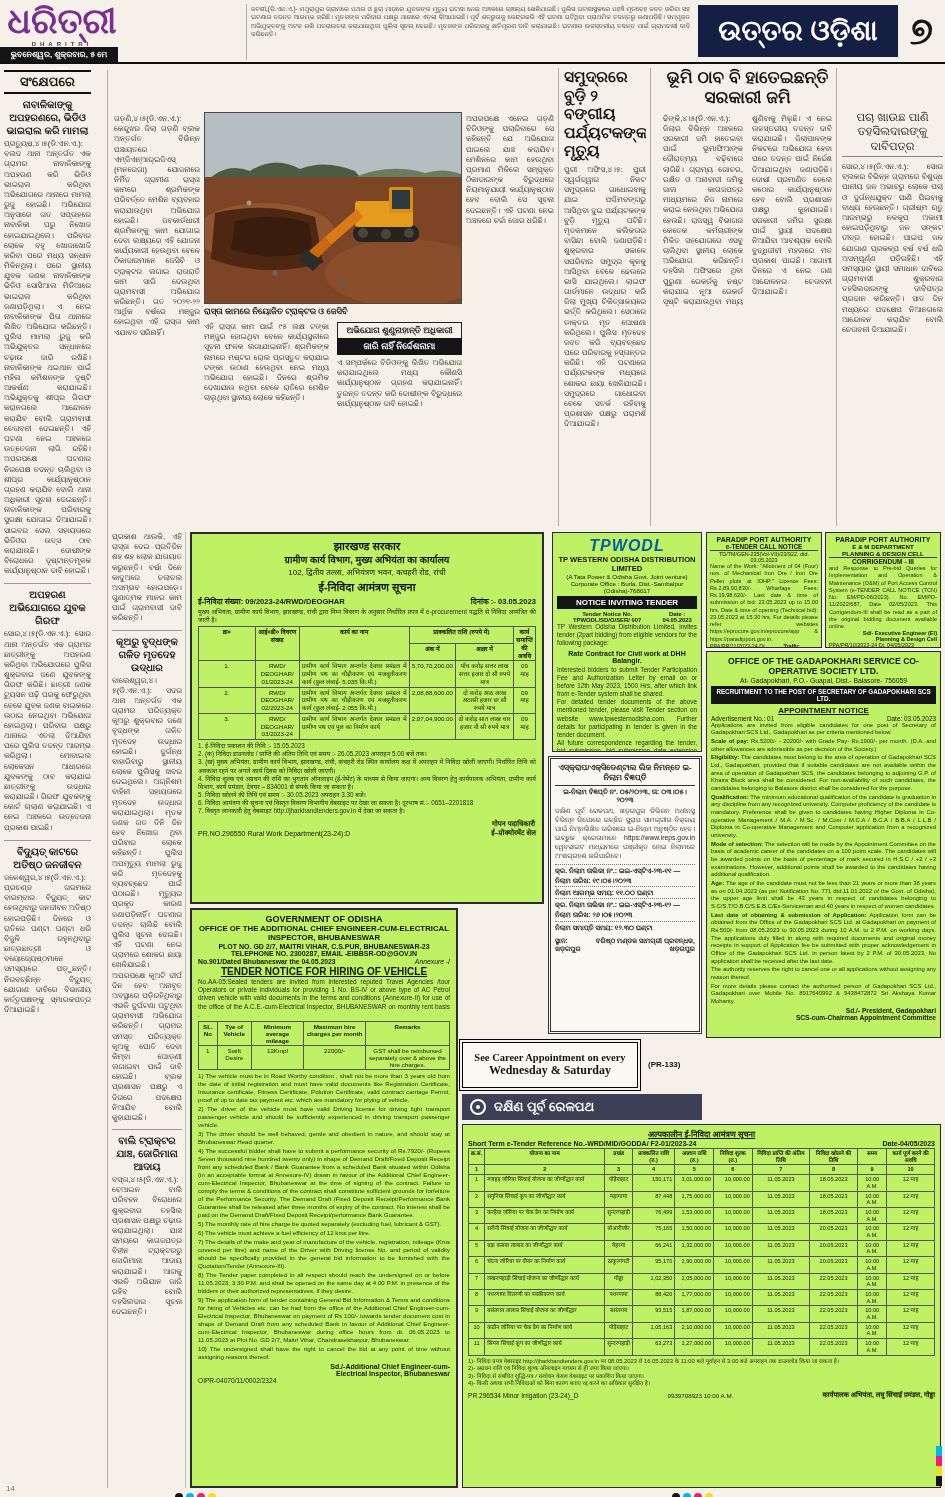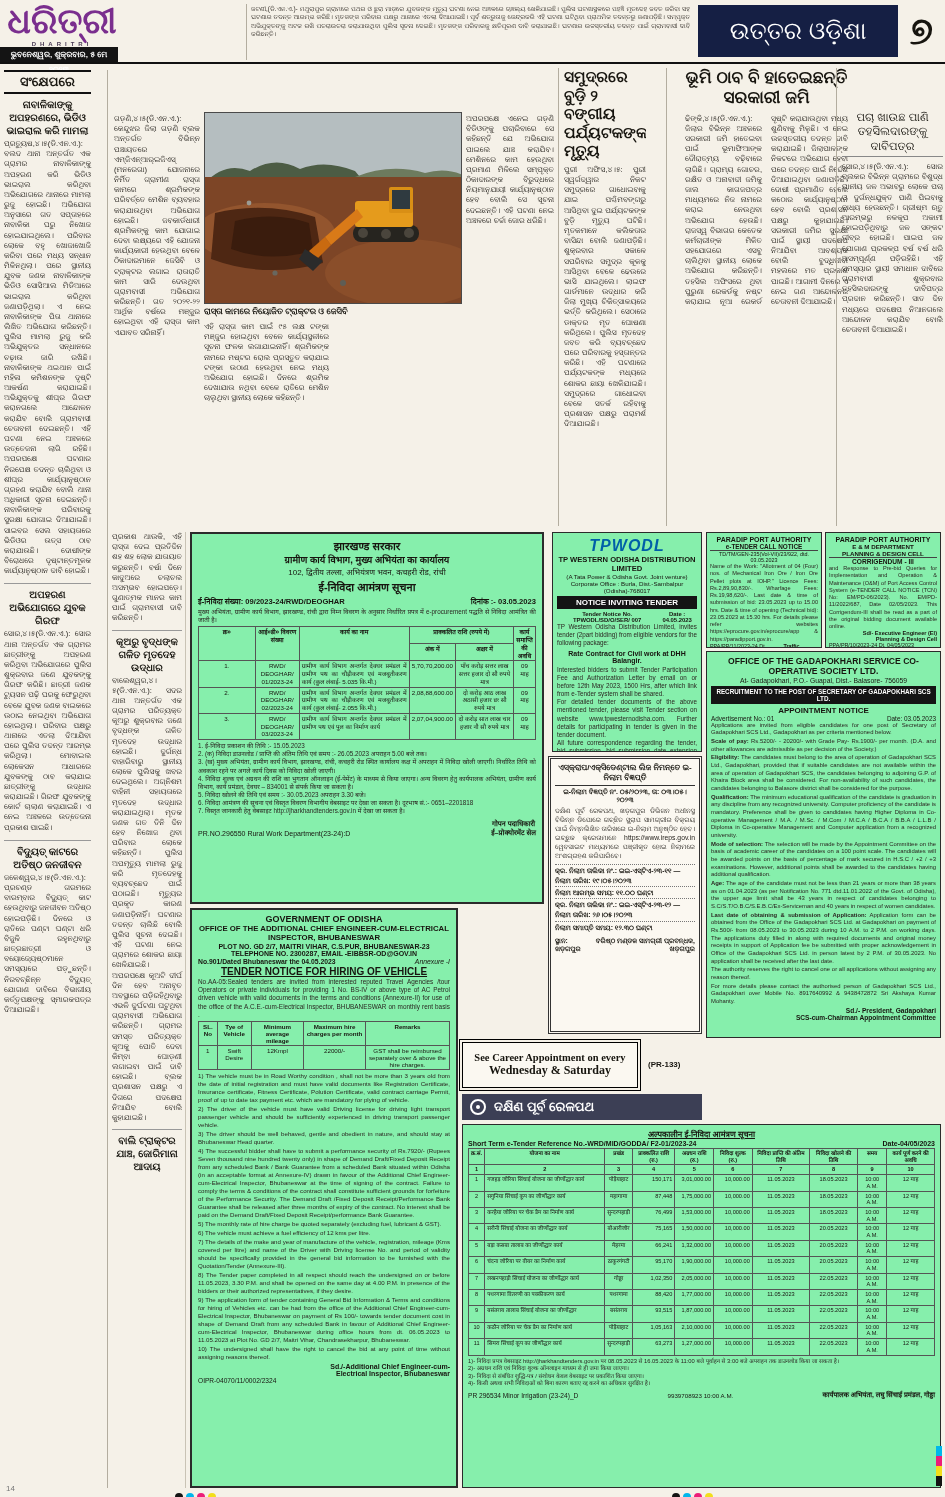--- a/index.html
+++ b/index.html
@@ -6,21 +6,21 @@
   html,body{background:#cfcbc2}
   body{font-family:"Liberation Sans",sans-serif;color:#17150f}
   #page{position:relative;width:945px;height:1497px;margin:0 auto;background:#f5f1e8;overflow:hidden}
   .abs{position:absolute}
   .ctr{text-align:center}
   .b{font-weight:bold}
   .clip{overflow:hidden}
   .odia-body{font-size:7.6px;line-height:1.34;text-align:justify;color:#201d18;overflow-wrap:anywhere}
   .tiny{font-size:6.3px;line-height:1.3;text-align:justify;color:#2a2620;overflow-wrap:anywhere}
   .bar{background:#141414;color:#fff}
-  .box{border:1px solid #2b2b2b;background:#86efac;overflow:hidden}
+  .box{border:1px solid #2b2b2b;background:#bef264;overflow:hidden}
   .vline{border-left:1px solid #b3ad9f}
   table{border-collapse:collapse;width:100%}
   th,td{border:1px solid #555;padding:1px 2px;vertical-align:top}
   .masthead-rule{border-bottom:2px solid #111}
   .headline-xl{font-size:29px;font-weight:bold;line-height:1.1;letter-spacing:.2px}
   .headline-md{font-size:15.5px;font-weight:bold;line-height:1.2}
   .headline-sm{font-size:11.5px;font-weight:normal;line-height:1.25}
   .brief-title{font-size:10px;font-weight:bold;line-height:1.3;text-align:center;margin:4px 0 2px}
   .sign{font-weight:bold;text-align:right}
   .dot{width:8px;height:8px;border-radius:50%;display:inline-block;margin-right:3px}
@@ -31,21 +31,21 @@
 <div id="page">
 
   <div class="abs masthead-rule" style="left:0;top:0;width:945px;height:64px;background:#f5f1e8">
     <div class="abs" style="left:6px;top:2px;width:112px;height:44px;text-align:center">
       <div style="font-size:35px;font-weight:bold;color:#7a2e8e;line-height:1.1">ଧରିତ୍ରୀ</div>
       <div style="font-size:6px;letter-spacing:4px;color:#4a3b55;font-weight:bold">DHARITRI</div>
     </div>
     <div class="abs bar ctr" style="left:0;top:47px;width:118px;height:15px;font-size:8px;font-weight:bold;line-height:15px">ଭୁବନେଶ୍ୱର, ଶୁକ୍ରବାର, ୫ ମେ ୨୦୨୩</div>
     <div class="abs vline clip" style="left:246px;top:4px;width:448px;height:56px;padding:1px 4px;font-size:6.4px;line-height:1.32;text-align:justify;color:#35302a">ଜଟଣୀ,(ଡି.ଏନ.ଏ.)- ମଥୁରାପୁର ଗ୍ରାମରେ ପଥର ଓ ଛୁରା ମାଡ଼ରେ ଯୁବକଙ୍କ ମୃତ୍ୟୁ ଘଟଣା ନେଇ ଅଞ୍ଚଳରେ ଚାଞ୍ଚଲ୍ୟ ଖେଳିଯାଇଛି। ପୁଲିସ ଘଟଣାସ୍ଥଳରେ ପହଞ୍ଚି ମୃତଦେହ ଜବତ କରିବା ସହ ଘଟଣାର ତଦନ୍ତ ଆରମ୍ଭ କରିଛି। ମୃତକଙ୍କ ପରିବାର ପକ୍ଷରୁ ଥାନାରେ ଏତଲା ଦିଆଯାଇଛି। ପୂର୍ବ ଶତ୍ରୁତାକୁ କେନ୍ଦ୍ରକରି ଏହି ଘଟଣା ଘଟିଥିବା ପ୍ରାଥମିକ ତଦନ୍ତରୁ ଜଣାପଡ଼ିଛି। ସମ୍ପୃକ୍ତ ଅଭିଯୁକ୍ତଙ୍କୁ ଅଟକ ରଖି ପଚରାଉଚରା କରାଯାଉଥିବା ପୁଲିସ ସୂଚନା ଦେଇଛି। ମୃତକଙ୍କ ପରିବାରକୁ କ୍ଷତିପୂରଣ ଦାବି କରାଯାଇଛି। ଘଟଣାର ଉଚ୍ଚସ୍ତରୀୟ ତଦନ୍ତ ପାଇଁ ଗ୍ରାମବାସୀ ଦାବି କରିଛନ୍ତି।</div>
     <div class="abs ctr" style="left:698px;top:5px;width:200px;height:52px;background:#151f44;color:#fff;display:flex;align-items:center;justify-content:center">
-      <span style="font-size:24px;font-weight:normal">ଉତ୍ତର ଓଡ଼ିଶା</span>
+      <span style="font-size:28px;font-weight:bold">ଉତ୍ତର ଓଡ଼ିଶା</span>
     </div>
     <div class="abs ctr" style="left:900px;top:2px;width:43px;height:58px;font-size:38px;font-weight:bold;line-height:58px">୭</div>
   </div>
 
   <div class="abs clip" style="left:4px;top:70px;width:104px;height:1418px;border-right:1px solid #b3ad9f;padding-right:16px">
     <div class="ctr" style="font-size:13px;font-weight:bold;border-top:2px solid #111;border-bottom:2px solid #111;padding:2px 0;margin-bottom:3px">ସଂକ୍ଷେପରେ</div>
     <div class="brief-title">ନାବାଳିକାଙ୍କୁ ଅପହରଣରେ, ଭିଡିଓ ଭାଇରାଲ କରି ମାମଲା</div>
     <div class="odia-body">ପ୍ରତ୍ୟୁଷ,୪।୫(ଡି.ଏନ.ଏ.): ବଲଦ ଥାନା ଅନ୍ତର୍ଗତ ଏକ ଗ୍ରାମର ନାବାଳିକାଙ୍କୁ ଅପହରଣ କରି ଭିଡିଓ ଭାଇରାଲ କରିଥିବା ଅଭିଯୋଗରେ ଥାନାରେ ମାମଲା ରୁଜୁ ହୋଇଛି। ଅଭିଯୋଗ ଅନୁସାରେ ଗତ ସପ୍ତାହରେ ନାବାଳିକା ଘରୁ ନିଖୋଜ ହୋଇଯାଇଥିଲେ। ପରିବାର ଲୋକେ ବହୁ ଖୋଜାଖୋଜି କରିବା ପରେ ମଧ୍ୟ ସନ୍ଧାନ ମିଳିନଥିଲା। ପରେ ସ୍ଥାନୀୟ ଯୁବକ ଜଣକ ନାବାଳିକାଙ୍କ ଭିଡିଓ ସୋସିଆଲ ମିଡିଆରେ ଭାଇରାଲ କରିଥିବା ଜଣାପଡ଼ିଥିଲା। ଏ ନେଇ ନାବାଳିକାଙ୍କ ପିତା ଥାନାରେ ଲିଖିତ ଅଭିଯୋଗ କରିଛନ୍ତି। ପୁଲିସ ମାମଲା ରୁଜୁ କରି ଅଭିଯୁକ୍ତର ସନ୍ଧାନରେ ଚଢ଼ାଉ ଜାରି ରଖିଛି। ନାବାଳିକାଙ୍କ ଥଇଥାନ ପାଇଁ ମହିଳା କମିଶନଙ୍କ ଦୃଷ୍ଟି ଆକର୍ଷଣ କରାଯାଇଛି। ଅଭିଯୁକ୍ତକୁ ଶୀଘ୍ର ଗିରଫ କରାନଗଲେ ଆନ୍ଦୋଳନ କରାଯିବ ବୋଲି ଗ୍ରାମବାସୀ ଚେତାବନୀ ଦେଇଛନ୍ତି। ଏହି ଘଟଣା ନେଇ ଅଞ୍ଚଳରେ ଉତ୍ତେଜନା ଲାଗି ରହିଛି। ଅପରପକ୍ଷେ ଘଟଣାର ନିରପେକ୍ଷ ତଦନ୍ତ ଚାଲିଥିବା ଓ ଶୀଘ୍ର କାର୍ଯ୍ୟାନୁଷ୍ଠାନ ଗ୍ରହଣ କରାଯିବ ବୋଲି ଥାନା ଅଧିକାରୀ ସୂଚନା ଦେଇଛନ୍ତି। ନାବାଳିକାଙ୍କ ପରିବାରକୁ ସୁରକ୍ଷା ଯୋଗାଇ ଦିଆଯାଇଛି। ସାଇବର ସେଲ ସହାୟତାରେ ଭିଡିଓର ଉତ୍ସ ଠାବ କରାଯାଉଛି। ଦୋଷୀଙ୍କ ବିରୋଧରେ ଦୃଷ୍ଟାନ୍ତମୂଳକ କାର୍ଯ୍ୟାନୁଷ୍ଠାନ ଦାବି ହୋଇଛି।</div>
     <div class="brief-title" style="margin-top:7px;border-top:1px solid #999;padding-top:4px">ଅପହରଣ ଅଭିଯୋଗରେ ଯୁବକ ଗିରଫ</div>
     <div class="odia-body">ସୋର,୪।୫(ଡି.ଏନ.ଏ.): ସୋର ଥାନା ଅନ୍ତର୍ଗତ ଏକ ଗ୍ରାମର ଛାତ୍ରୀଙ୍କୁ ଅପହରଣ କରିଥିବା ଅଭିଯୋଗରେ ପୁଲିସ ଶୁକ୍ରବାର ଜଣେ ଯୁବକଙ୍କୁ ଗିରଫ କରିଛି। ଛାତ୍ରୀ ଜଣକ ଟ୍ୟୁସନ ପଢ଼ି ଘରକୁ ଫେରୁଥିବା ବେଳେ ଯୁବକ ଜଣକ ବାଇକରେ ଉଠାଇ ନେଇଥିବା ଅଭିଯୋଗ ହୋଇଥିଲା। ପରିବାର ପକ୍ଷରୁ ଥାନାରେ ଏତଲା ଦିଆଯିବା ପରେ ପୁଲିସ ତଦନ୍ତ ଆରମ୍ଭ କରିଥିଲା। ମୋବାଇଲ ଲୋକେସନ ଆଧାରରେ ଯୁବକଙ୍କୁ ଠାବ କରାଯାଇ ଛାତ୍ରୀଙ୍କୁ ଉଦ୍ଧାର କରାଯାଇଛି। ଗିରଫ ଯୁବକଙ୍କୁ କୋର୍ଟ ଚାଲାଣ କରାଯାଇଛି। ଏ ନେଇ ଅଞ୍ଚଳରେ ଉତ୍ତେଜନା ପ୍ରକାଶ ପାଇଛି।</div>
@@ -77,45 +77,51 @@
         <polygon points="100,136 118,148 108,158 94,146" fill="#2b2b2b"></polygon>
         <circle cx="44" cy="90" r="2.4" fill="#9b9b93"></circle>
           <circle cx="140,"></circle>
         <circle cx="138" cy="170" r="3" fill="#5f5d55"></circle>
           <circle cx="70" cy="160" r="2.6" fill="#69675e"></circle>
       </svg>
     </div>
     <div class="abs b" style="left:90px;top:238px;width:258px;height:14px;font-size:8.4px">ରାସ୍ତା କାମରେ ନିୟୋଜିତ ଟ୍ରାକ୍ଟର ଓ ଜେସିବି</div>
     <div class="abs" style="left:90px;top:254px;width:258px;height:204px;display:flex;gap:8px">
       <div class="odia-body clip" style="width:125px;height:204px">ଏହି ରାସ୍ତା କାମ ପାଇଁ ୯୫ ଲକ୍ଷ ଟଙ୍କା ମଞ୍ଜୁର ହୋଇଥିବା ବେଳେ କାର୍ଯ୍ୟସ୍ଥଳୀରେ ସୂଚନା ଫଳକ ଲଗାଯାଇନାହିଁ। ଶ୍ରମିକଙ୍କ ନାମରେ ମଷ୍ଟର ରୋଲ ପ୍ରସ୍ତୁତ କରାଯାଇ ଟଙ୍କା ଉଠାଣ ହେଉଥିବା ନେଇ ମଧ୍ୟ ଅଭିଯୋଗ ହୋଇଛି। ଦିନରେ ଶ୍ରମିକ ଦେଖାଯାଉ ନଥିବା ବେଳେ ରାତିରେ ମେଶିନ ଚାଲୁଥିବା ସ୍ଥାନୀୟ ଲୋକେ କହିଛନ୍ତି।</div>
+      <div style="width:125px">
+        <div class="ctr b" style="font-size:8.6px;border:1px solid #222;border-bottom:0;padding:2px 1px">ଅଭିଯୋଗ ଶୁଣୁନାହାନ୍ତି ଅଧିକାରୀ</div>
+        <div class="ctr b bar" style="font-size:9px;padding:3px 1px;margin-bottom:3px">ଜାରି ନାହିଁ ନିର୍ଦ୍ଦେଶନାମା</div>
+        <div class="odia-body clip" style="height:150px">ଏ ସମ୍ପର୍କରେ ବିଡିଓଙ୍କୁ ଲିଖିତ ଅଭିଯୋଗ କରାଯାଇଥିଲେ ମଧ୍ୟ କୌଣସି କାର୍ଯ୍ୟାନୁଷ୍ଠାନ ଗ୍ରହଣ କରାଯାଇନାହିଁ। ତୁରନ୍ତ ତଦନ୍ତ କରି ଦୋଷୀଙ୍କ ବିରୁଦ୍ଧରେ କାର୍ଯ୍ୟାନୁଷ୍ଠାନ ଦାବି ହୋଇଛି।</div>
+      </div>
     </div>
     <div class="abs odia-body clip" style="left:352px;top:46px;width:88px;height:410px">ଅପରପକ୍ଷେ ଏନେଇ ଗଡ଼ଣି ବିଡିଓଙ୍କୁ ପଚାରିବାରେ ସେ କହିଛନ୍ତି ଯେ ଅଭିଯୋଗ ପାଇଲେ ଯାଞ୍ଚ କରାଯିବ। ମେଶିନରେ କାମ ହେଉଥିବା ପ୍ରମାଣ ମିଳିଲେ ସମ୍ପୃକ୍ତ ଠିକାଦାରଙ୍କ ବିରୁଦ୍ଧରେ ନିୟମାନୁଯାୟୀ କାର୍ଯ୍ୟାନୁଷ୍ଠାନ ହେବ ବୋଲି ସେ ସୂଚନା ଦେଇଛନ୍ତି। ଏହି ଘଟଣା ନେଇ ଅଞ୍ଚଳରେ ଚର୍ଚ୍ଚା ଜୋର ଧରିଛି।</div>
   </div>
 
   <div class="abs clip vline" style="left:558px;top:68px;width:88px;height:458px;padding-left:5px">
     <div class="headline-md" style="margin-bottom:4px">ସମୁଦ୍ରରେ ବୁଡ଼ି ୨ ବଙ୍ଗୀୟ ପର୍ଯ୍ୟଟକଙ୍କ ମୃତ୍ୟୁ</div>
     <div class="odia-body">ପୁରୀ ଅଫିସ,୪।୫: ପୁରୀ ସ୍ୱର୍ଗଦ୍ୱାର ନିକଟ ସମୁଦ୍ରରେ ଗାଧୋଇବାକୁ ଯାଇ ପଶ୍ଚିମବଙ୍ଗରୁ ଆସିଥିବା ଦୁଇ ପର୍ଯ୍ୟଟକଙ୍କ ବୁଡ଼ି ମୃତ୍ୟୁ ଘଟିଛି। ମୃତକମାନେ କଲିକତାର ବାସିନ୍ଦା ବୋଲି ଜଣାପଡ଼ିଛି। ଶୁକ୍ରବାର ସକାଳେ ସପରିବାର ସମୁଦ୍ର କୂଳକୁ ଆସିଥିବା ବେଳେ ଢେଉରେ ଭାସି ଯାଇଥିଲେ। ଲାଇଫ ଗାର୍ଡମାନେ ଉଦ୍ଧାର କରି ଜିଲା ମୁଖ୍ୟ ଚିକିତ୍ସାଳୟରେ ଭର୍ତ୍ତି କରିଥିଲେ। ସେଠାରେ ଡାକ୍ତର ମୃତ ଘୋଷଣା କରିଥିଲେ। ପୁଲିସ ମୃତଦେହ ଜବତ କରି ବ୍ୟବଚ୍ଛେଦ ପରେ ପରିବାରକୁ ହସ୍ତାନ୍ତର କରିଛି। ଏହି ଘଟଣାରେ ପର୍ଯ୍ୟଟକଙ୍କ ମଧ୍ୟରେ ଶୋକର ଛାୟା ଖେଳିଯାଇଛି। ସମୁଦ୍ରରେ ଗାଧୋଇବା ବେଳେ ସତର୍କ ରହିବାକୁ ପ୍ରଶାସନ ପକ୍ଷରୁ ପରାମର୍ଶ ଦିଆଯାଇଛି।</div>
   </div>
 
-  <div class="abs clip vline" style="left:666px;top:68px;width:182px;height:458px;padding-left:18px">
+  <div class="abs clip vline" style="left:650px;top:68px;width:182px;height:458px;padding-left:12px">
     <div class="ctr" style="font-size:17px;font-weight:bold;line-height:1.2;margin-bottom:5px">ଭୂମି ଠାବ ବି ହାତେଇଛନ୍ତି ସରକାରୀ ଜମି</div>
     <div class="odia-body" style="column-count:2;column-gap:9px;height:400px">ଢିଙ୍କି,୪।୫(ଡି.ଏନ.ଏ.): ଜିଲାର ବିଭିନ୍ନ ଅଞ୍ଚଳରେ ସରକାରୀ ଜମି ହାତେଇବା ପାଇଁ ଭୂମାଫିଆଙ୍କ ଦୌରାତ୍ମ୍ୟ ବଢ଼ିବାରେ ଲାଗିଛି। ଗ୍ରାମ୍ୟ ଗୋଚର, ରକ୍ଷିତ ଓ ଅନାବାଦୀ ଜମିକୁ ଜାଲ କାଗଜପତ୍ର ମାଧ୍ୟମରେ ନିଜ ନାମରେ କରାଇ ନେଉଥିବା ଅଭିଯୋଗ ହେଉଛି। ରାଜସ୍ୱ ବିଭାଗର କେତେକ କର୍ମଚାରୀଙ୍କ ମିଳିତ ସହଯୋଗରେ ଏସବୁ ଚାଲିଥିବା ସ୍ଥାନୀୟ ଲୋକେ ଅଭିଯୋଗ କରିଛନ୍ତି। ତହସିଲ ଅଫିସରେ ଥିବା ପୁରୁଣା ରେକର୍ଡକୁ ନଷ୍ଟ କରାଯାଇ ନୂଆ ରେକର୍ଡ ସୃଷ୍ଟି କରାଯାଉଥିବା ମଧ୍ୟ ଶୁଣିବାକୁ ମିଳୁଛି। ଏ ନେଇ ଉଚ୍ଚସ୍ତରୀୟ ତଦନ୍ତ ଦାବି କରାଯାଇଛି। ଜିଲାପାଳଙ୍କ ନିକଟରେ ଅଭିଯୋଗ ହେବା ପରେ ତଦନ୍ତ ପାଇଁ ନିର୍ଦ୍ଦେଶ ଦିଆଯାଇଥିବା ଜଣାପଡ଼ିଛି। ଦୋଷୀ ପ୍ରମାଣିତ ହେଲେ କଠୋର କାର୍ଯ୍ୟାନୁଷ୍ଠାନ ହେବ ବୋଲି ପ୍ରଶାସନ ପକ୍ଷରୁ କୁହାଯାଇଛି। ସରକାରୀ ଜମିର ସୁରକ୍ଷା ପାଇଁ ସ୍ଥାୟୀ ପଦକ୍ଷେପ ନିଆଯିବା ଆବଶ୍ୟକ ବୋଲି ବୁଦ୍ଧିଜୀବୀ ମହଲରେ ମତ ପ୍ରକାଶ ପାଇଛି। ଆଗାମୀ ଦିନରେ ଏ ନେଇ ଗଣ ଆନ୍ଦୋଳନର ଚେତାବନୀ ଦିଆଯାଇଛି।</div>
   </div>
 
   <div class="abs clip vline" style="left:836px;top:68px;width:107px;height:458px;padding-left:5px">
     <div class="ctr headline-sm" style="margin-top:42px">ପଚା ଖାଉଛ ପାଣି</div>
     <div class="ctr headline-sm" style="margin-bottom:5px;border-bottom:1px solid #888;padding-bottom:3px">ତହସିଲଦାରଙ୍କୁ ଦାବିପତ୍ର</div>
     <div class="odia-body">ସୋର,୪।୫(ଡି.ଏନ.ଏ.): ସୋର ବ୍ଲକର ବିଭିନ୍ନ ଗ୍ରାମରେ ବିଶୁଦ୍ଧ ପାନୀୟ ଜଳ ଅଭାବରୁ ଲୋକେ ପଚା ଓ ଦୁର୍ଗନ୍ଧଯୁକ୍ତ ପାଣି ପିଇବାକୁ ବାଧ୍ୟ ହେଉଛନ୍ତି। ଗ୍ରୀଷ୍ମ ଋତୁ ଆରମ୍ଭରୁ ନଳକୂପ ଅକାମୀ ହୋଇପଡ଼ିଥିବାରୁ ଜଳ ସଙ୍କଟ ତୀବ୍ର ହୋଇଛି। ପାଇପ ଜଳ ଯୋଗାଣ ପ୍ରକଳ୍ପ ବର୍ଷ ବର୍ଷ ଧରି ଅସମ୍ପୂର୍ଣ୍ଣ ପଡ଼ିରହିଛି। ଏହି ସମସ୍ୟାର ସ୍ଥାୟୀ ସମାଧାନ ଦାବିରେ ଗ୍ରାମବାସୀ ଶୁକ୍ରବାର ତହସିଲଦାରଙ୍କୁ ଦାବିପତ୍ର ପ୍ରଦାନ କରିଛନ୍ତି। ସାତ ଦିନ ମଧ୍ୟରେ ପଦକ୍ଷେପ ନିଆନଗଲେ ଆନ୍ଦୋଳନ କରାଯିବ ବୋଲି ଚେତାବନୀ ଦିଆଯାଇଛି।</div>
   </div>
 
   <div class="abs clip" style="left:112px;top:532px;width:74px;height:956px;border-right:1px solid #c9c3b5;padding-right:3px">
     <div class="odia-body clip" style="max-height:118px">ପ୍ରକାଶ ଥାଉକି, ଏହି ରାସ୍ତା ଦେଇ ପ୍ରତିଦିନ ଶହ ଶହ ଲୋକ ଯାତାୟାତ କରୁଛନ୍ତି। ବର୍ଷା ଦିନେ କାଦୁଅରେ ଚଲାଚଲ ଅସମ୍ଭବ ହୋଇପଡ଼େ। ଗୁଣାତ୍ମକ ମାନର କାମ ପାଇଁ ଗ୍ରାମବାସୀ ଦାବି କରିଛନ୍ତି।</div>
     <div class="brief-title" style="margin-top:6px;border-top:1px solid #999;padding-top:4px">କୂଅରୁ ବୃଦ୍ଧଙ୍କ ଗଳିତ ମୃତଦେହ ଉଦ୍ଧାର</div>
     <div class="odia-body">ବାଲେଶ୍ୱର,୪।୫(ଡି.ଏନ.ଏ.): ସଦର ଥାନା ଅନ୍ତର୍ଗତ ଏକ ଗ୍ରାମର ପରିତ୍ୟକ୍ତ କୂଅରୁ ଶୁକ୍ରବାର ଜଣେ ବୃଦ୍ଧଙ୍କ ଗଳିତ ମୃତଦେହ ଉଦ୍ଧାର ହୋଇଛି। ଦୁର୍ଗନ୍ଧ ବାହାରିବାରୁ ସ୍ଥାନୀୟ ଲୋକେ ପୁଲିସକୁ ଖବର ଦେଇଥିଲେ। ଅଗ୍ନିଶମ ବାହିନୀ ସହାୟତାରେ ମୃତଦେହ ଉଦ୍ଧାର କରାଯାଇଥିଲା। ମୃତକ ଜଣକ ଗତ ତିନି ଦିନ ହେବ ନିଖୋଜ ଥିବା ପରିବାର ଲୋକେ କହିଛନ୍ତି। ପୁଲିସ ଅପମୃତ୍ୟୁ ମାମଲା ରୁଜୁ କରି ମୃତଦେହକୁ ବ୍ୟବଚ୍ଛେଦ ପାଇଁ ପଠାଇଛି। ମୃତ୍ୟୁର ପ୍ରକୃତ କାରଣ ଜଣାପଡ଼ିନାହିଁ। ଘଟଣାର ତଦନ୍ତ ଚାଲିଛି ବୋଲି ପୁଲିସ ସୂଚନା ଦେଇଛି। ଏହି ଘଟଣା ନେଇ ଗ୍ରାମରେ ଶୋକର ଛାୟା ଖେଳିଯାଇଛି। ଅପରପକ୍ଷେ କୂଅଟି ଦୀର୍ଘ ଦିନ ହେବ ଅନାବୃତ ଅବସ୍ଥାରେ ପଡ଼ିରହିଥିବାରୁ ଏଭଳି ଦୁର୍ଘଟଣା ଘଟୁଥିବା ଗ୍ରାମବାସୀ ଅଭିଯୋଗ କରିଛନ୍ତି। ଗ୍ରାମର ସମସ୍ତ ପରିତ୍ୟକ୍ତ କୂଅକୁ ପୋତି ଦେବା କିମ୍ବା ଘୋଡ଼ଣୀ ଲଗାଇବା ପାଇଁ ଦାବି ହୋଇଛି। ବ୍ଲକ ପ୍ରଶାସନ ପକ୍ଷରୁ ଏ ଦିଗରେ ପଦକ୍ଷେପ ନିଆଯିବ ବୋଲି କୁହାଯାଇଛି।</div>
     <div class="brief-title" style="margin-top:6px;border-top:1px solid #999;padding-top:4px">ବାଲି ଟ୍ରାକ୍ଟର ଯାଞ୍ଚ, ଜୋରିମାନା ଆଦାୟ</div>
+    <div class="odia-body">ବସ୍ତା,୪।୫(ଡି.ଏନ.ଏ.): ବେଆଇନ ବାଲି ପରିବହନ ବିରୋଧରେ ଶୁକ୍ରବାର ତହସିଲ ପ୍ରଶାସନ ପକ୍ଷରୁ ଚଢ଼ାଉ କରାଯାଇଥିଲା। ଯାଞ୍ଚ ସମୟରେ କାଗଜପତ୍ର ବିହୀନ ଟ୍ରାକ୍ଟରରୁ ଜୋରିମାନା ଆଦାୟ କରାଯାଇଛି। ଆଗକୁ ଏଭଳି ଅଭିଯାନ ଜାରି ରହିବ ବୋଲି ତହସିଲଦାର ସୂଚନା ଦେଇଛନ୍ତି।</div>
   </div>
 
   <div class="abs box" style="left:190px;top:532px;width:354px;height:372px;border-width:2px;padding:4px 6px">
     <div class="ctr b" style="font-size:11px">झारखण्ड सरकार</div>
     <div class="ctr b" style="font-size:9.5px">ग्रामीण कार्य विभाग, मुख्य अभियंता का कार्यालय</div>
     <div class="ctr" style="font-size:8px">102, द्वितीय तल्ला, अभियंत्रण भवन, कचहरी रोड, रांची</div>
     <div class="ctr b" style="font-size:11px;margin:2px 0">ई-निविदा आमंत्रण सूचना</div>
     <div style="display:flex;justify-content:space-between;font-size:7.6px;font-weight:bold">
       <span>ई-निविदा संख्या: 09/2023-24/RWD/DEOGHAR</span>
       <span>दिनांक :- 03.05.2023</span>
@@ -220,21 +226,21 @@
     <div class="tiny" style="font-size:5.6px">and Response to Pre-bid Queries for Implementation and Operation &amp; Maintenance (O&amp;M) of Port Access Control System (e-TENDER CALL NOTICE (TCN) No: EM/PD-06/2023). No. EM/PD-11/2022/687, Date 02/05/2023. This Corrigendum-III shall be read as a part of the original bidding document available online.</div>
     <div class="sign" style="font-size:5.6px">Sd/- Executive Engineer (El)</div>
     <div class="sign" style="font-size:5.6px">Planning &amp; Design Cell</div>
     <div style="font-size:5.4px">PPA/PR/10/2023-24  Dt. 04/05/2023</div>
   </div>
 
   <div class="abs box" style="left:706px;top:651px;width:235px;height:387px;padding:4px">
     <div class="ctr b" style="font-size:8.6px;line-height:1.2">OFFICE OF THE GADAPOKHARI SERVICE CO-OPERATIVE SOCIETY LTD.</div>
     <div class="ctr" style="font-size:6.8px">At- Gadapokhari, P.O.- Guapal, Dist.- Balasore- 756059</div>
     <div class="bar ctr b" style="font-size:6.3px;padding:2px;margin:2px 0">RECRUITMENT TO THE POST OF SECRETARY OF GADAPOKHARI SCS LTD.</div>
-    <div class="ctr b" style="font-size:8px;">APPOINTMENT NOTICE</div>
+    <div class="ctr b" style="font-size:8px;text-decoration:underline">APPOINTMENT NOTICE</div>
     <div style="display:flex;justify-content:space-between;font-size:6.4px">
       <span>Advertisement No.: 01</span>
       <span>Date: 03.05.2023</span>
     </div>
     <div>
 
         <p class="tiny" style="font-size:5.9px;margin-bottom:1px"><b></b> <span>Applications are invited from eligible candidates for one post of Secretary of Gadapokhari SCS Ltd., Gadapokhari as per criteria mentioned below.</span></p>
 
         <p class="tiny" style="font-size:5.9px;margin-bottom:1px"><b>Scale of pay:</b> <span>Rs.5200/- - 20200/- with Grade Pay- Rs.1900/- per month. (D.A. and other allowances are admissible as per decision of the Society.)</span></p>
 

